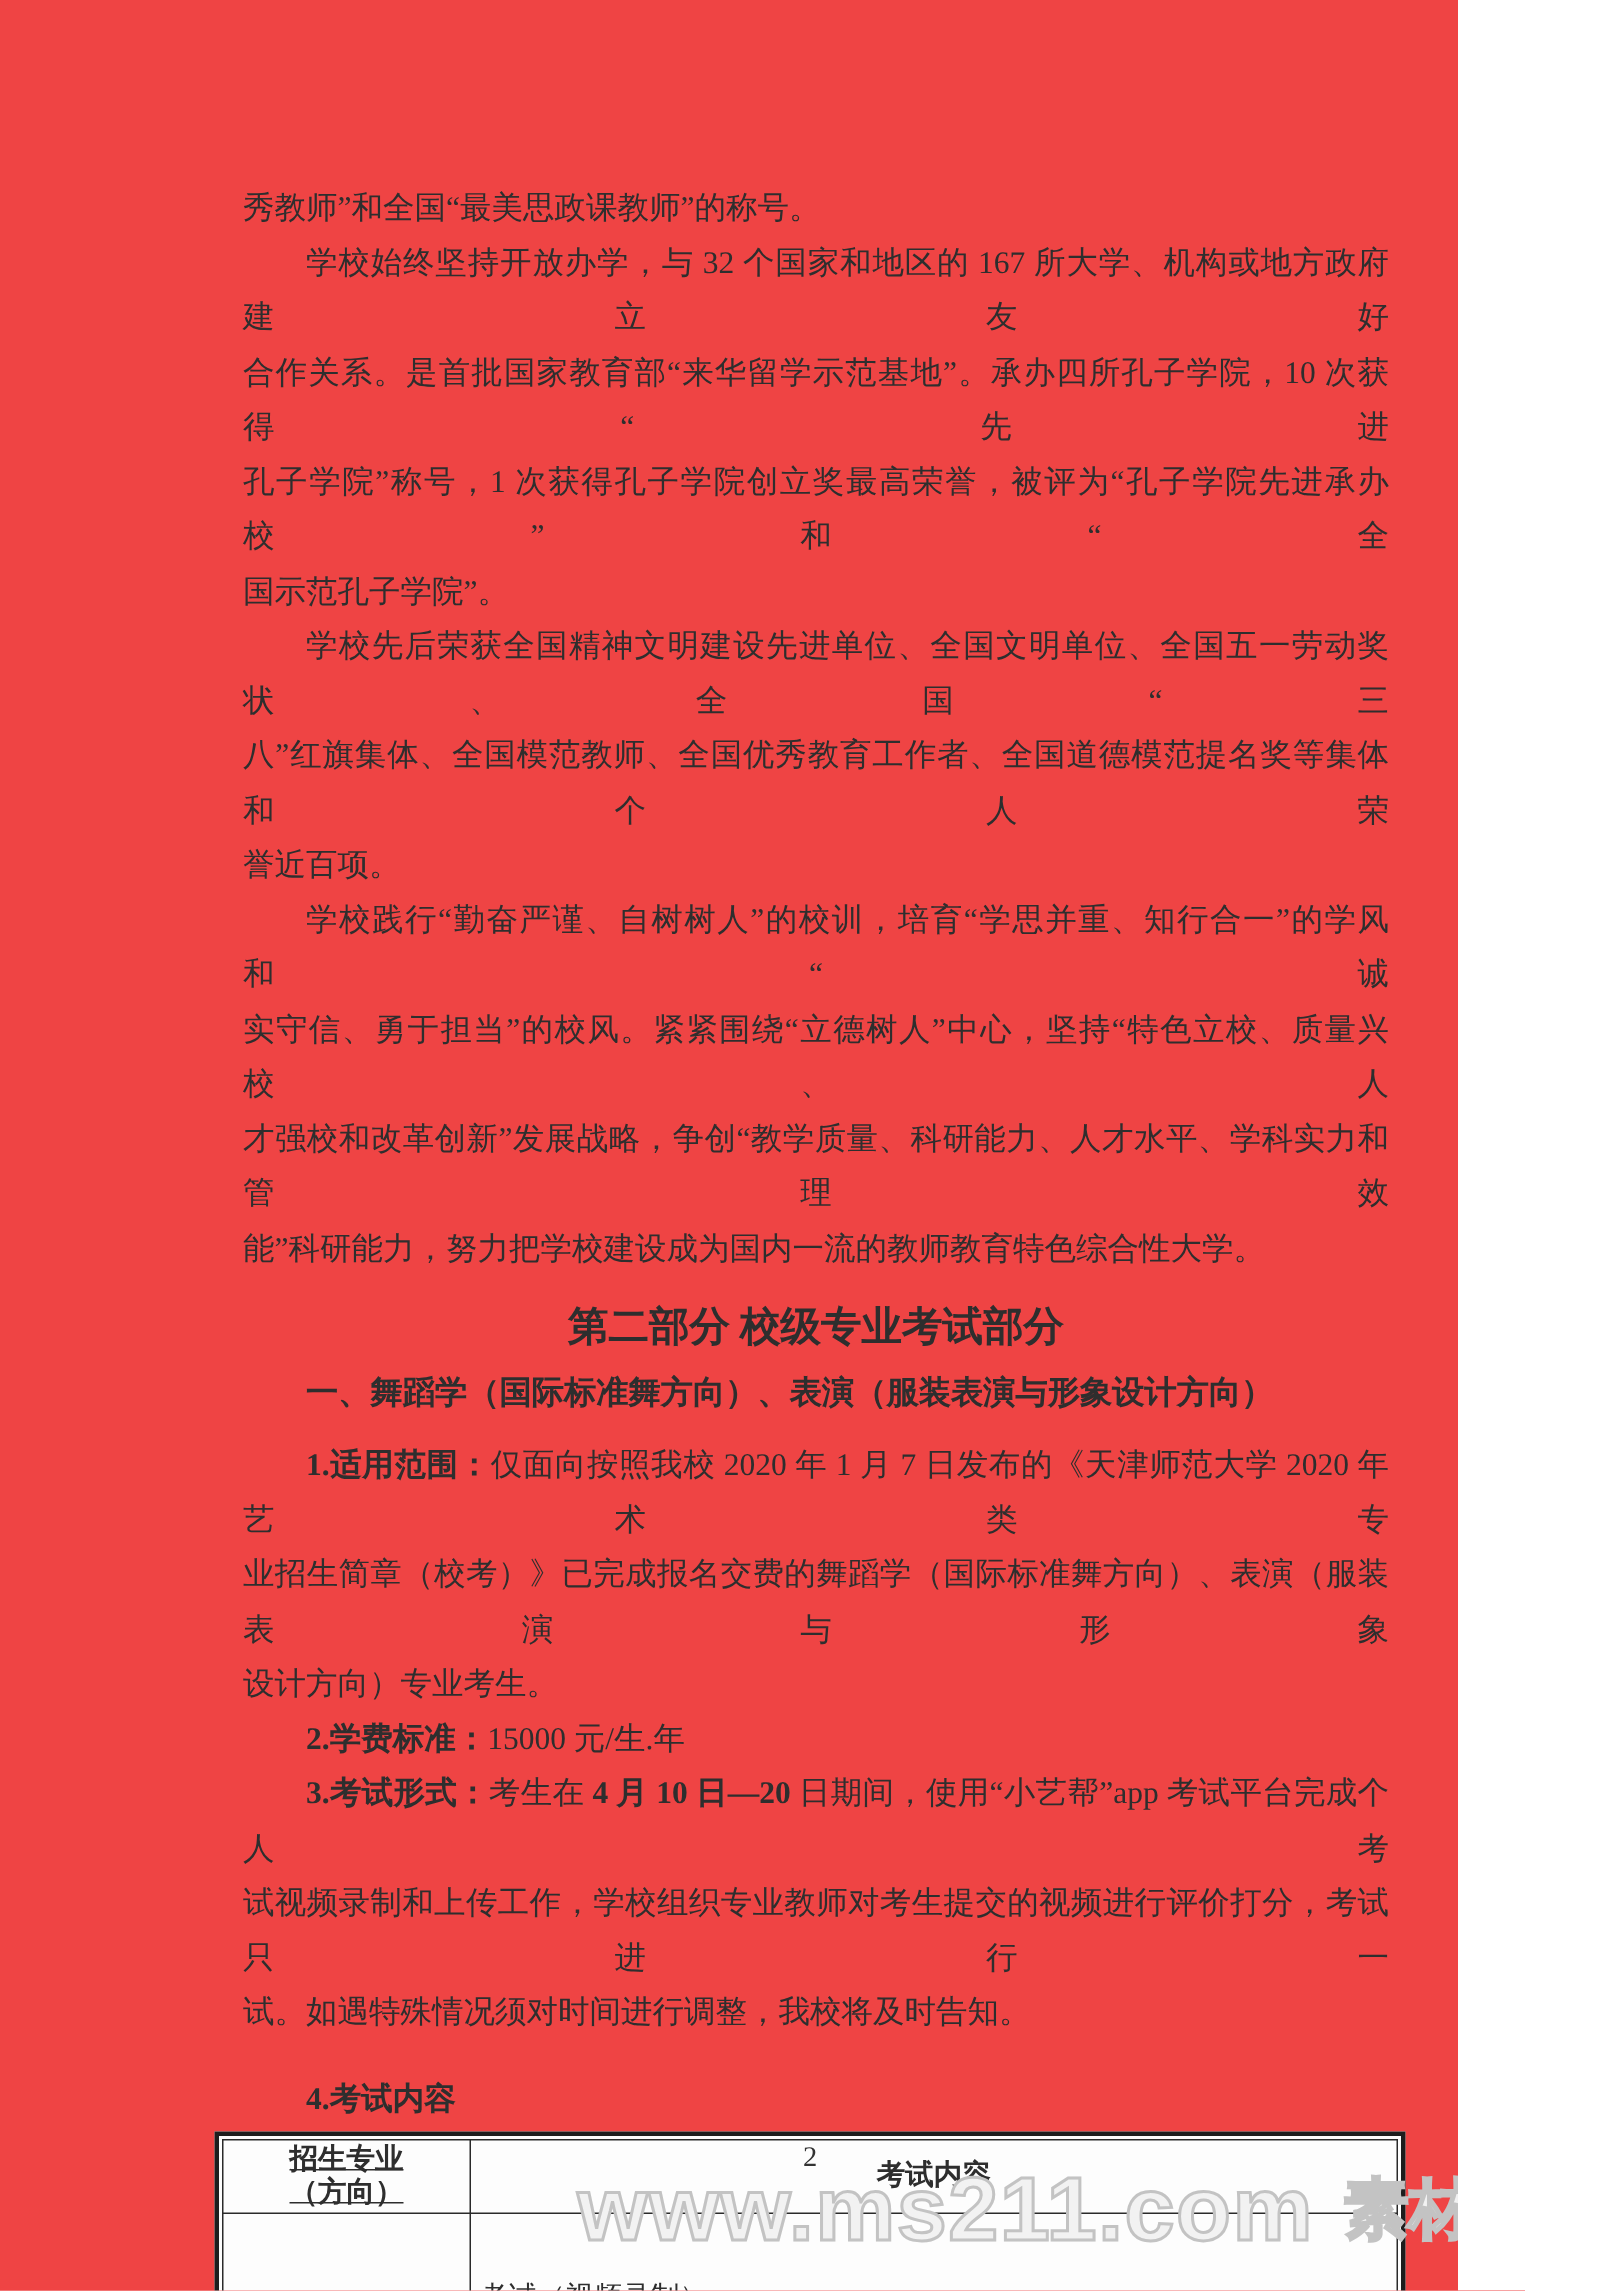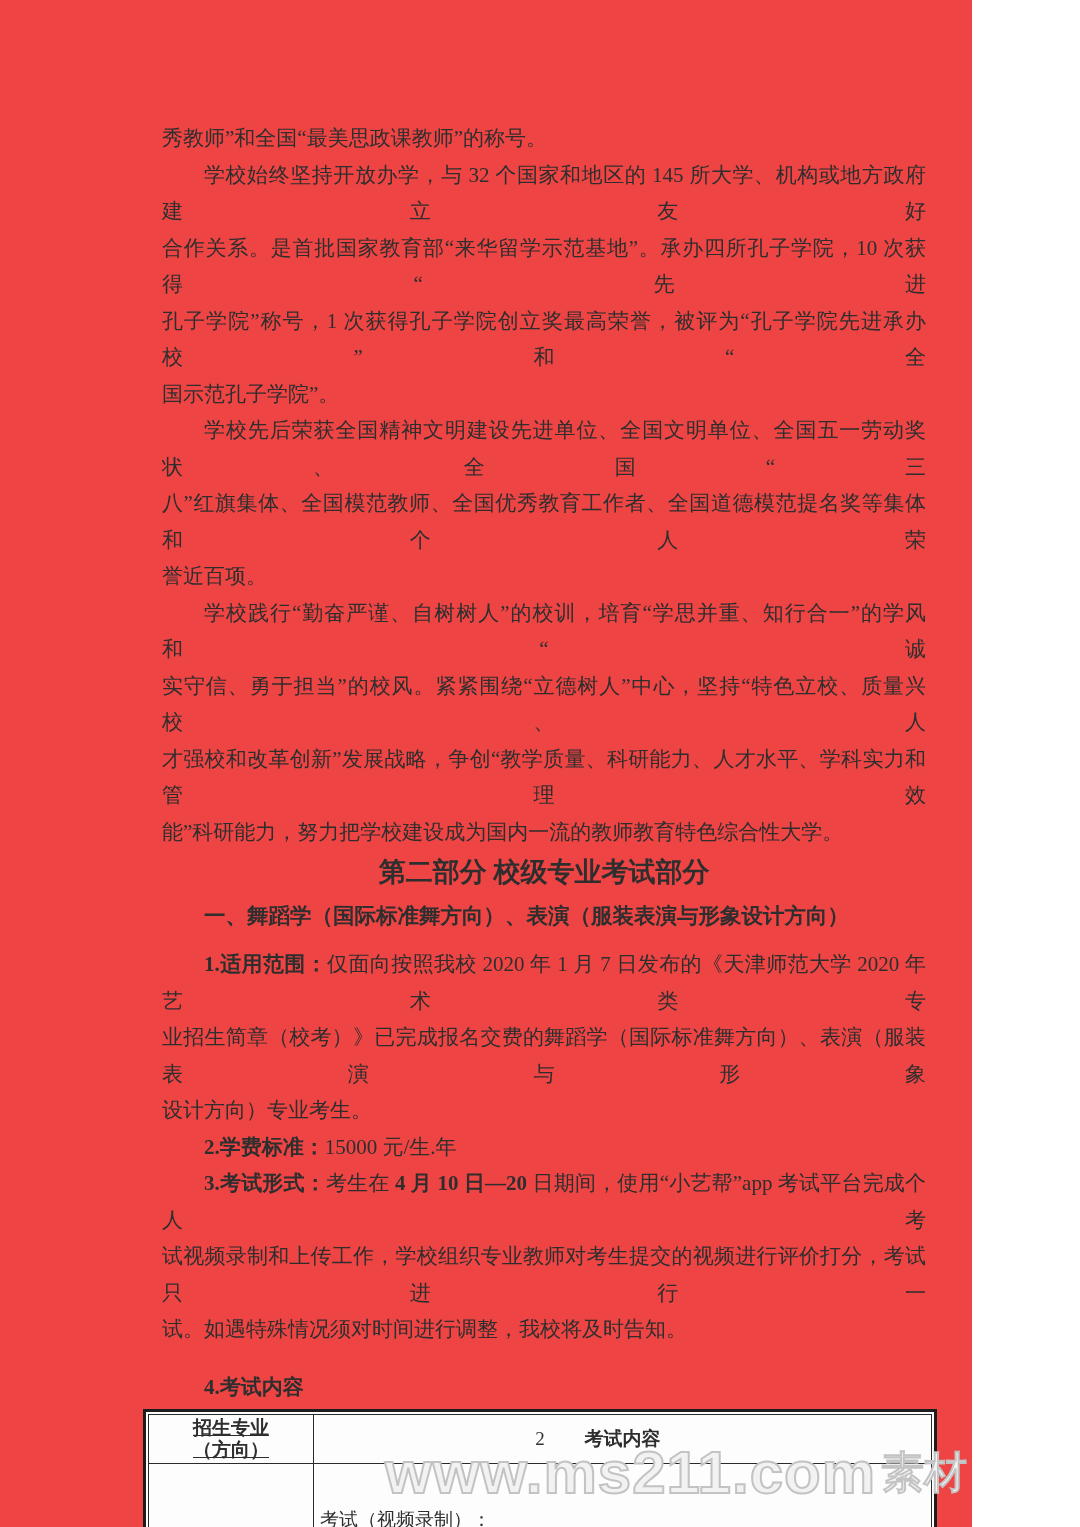--- a/index.html
+++ b/index.html
@@ -22,20 +22,21 @@
     min-height:36.5px;
     white-space:pre-wrap;
   }
   .jfy { text-align:justify; text-align-last:justify; }
   .indent { text-indent:42px; }
   .b { font-weight:bold;margin-top:21px; }
   .h1 {
     font-size:27px; font-weight:bold;
     text-align:center;
     line-height:44px;
+    margin-top:12px;
   }
   .h2 {
     font-size:21.5px; font-weight:bold;
     line-height:40px;
     text-indent:42px;
     margin-top:2px;
   }
   .mt10 { margin-top:10px; }
   .tablewrap {
     box-sizing:border-box;
@@ -75,41 +76,41 @@
     white-space:nowrap;
     user-select:none;
   }
   .wm-url {
     font-family:"Liberation Sans","DejaVu Sans",sans-serif;
     font-size:60px; font-weight:800; letter-spacing:1px;
     color:#f2f2f2;
     -webkit-text-stroke:2px #c3c3c3;
   }
   .wm-sucai {
-    font-size:43px; font-weight:normal;
+    font-size:43px; font-weight:bold;
     color:#f2f2f2;
     -webkit-text-stroke:2px #c3c3c3;
-    margin-left:5px;
+    margin-left:20px;
   }
   .wm-wechat { margin:0 6px 0 16px; }
   .wm-right {
     font-size:41px; letter-spacing:3px;
     color:#f4f4f4;
     -webkit-text-stroke:1.5px #cccccc;
   }
 </style>
 </head>
 <body>
 
 <div class="page">
   <div class="content">
 
     <div class="line">秀教师”和全国“最美思政课教师”的称号。</div>
 
-    <div class="line jfy indent">学校始终坚持开放办学，与 32 个国家和地区的 145 所大学、机构或地方政府建立友好</div>
+    <div class="line jfy indent">学校始终坚持开放办学，与 32 个国家和地区的 167 所大学、机构或地方政府建立友好</div>
     <div class="line jfy">合作关系。是首批国家教育部“来华留学示范基地”。承办四所孔子学院，10 次获得“先进</div>
     <div class="line jfy">孔子学院”称号，1 次获得孔子学院创立奖最高荣誉，被评为“孔子学院先进承办校”和“全</div>
     <div class="line">国示范孔子学院”。</div>
 
     <div class="line jfy indent">学校先后荣获全国精神文明建设先进单位、全国文明单位、全国五一劳动奖状、全国“三</div>
     <div class="line jfy">八”红旗集体、全国模范教师、全国优秀教育工作者、全国道德模范提名奖等集体和个人荣</div>
     <div class="line">誉近百项。</div>
 
     <div class="line jfy indent">学校践行“勤奋严谨、自树树人”的校训，培育“学思并重、知行合一”的学风和“诚</div>
     <div class="line jfy">实守信、勇于担当”的校风。紧紧围绕“立德树人”中心，坚持“特色立校、质量兴校、人</div>

